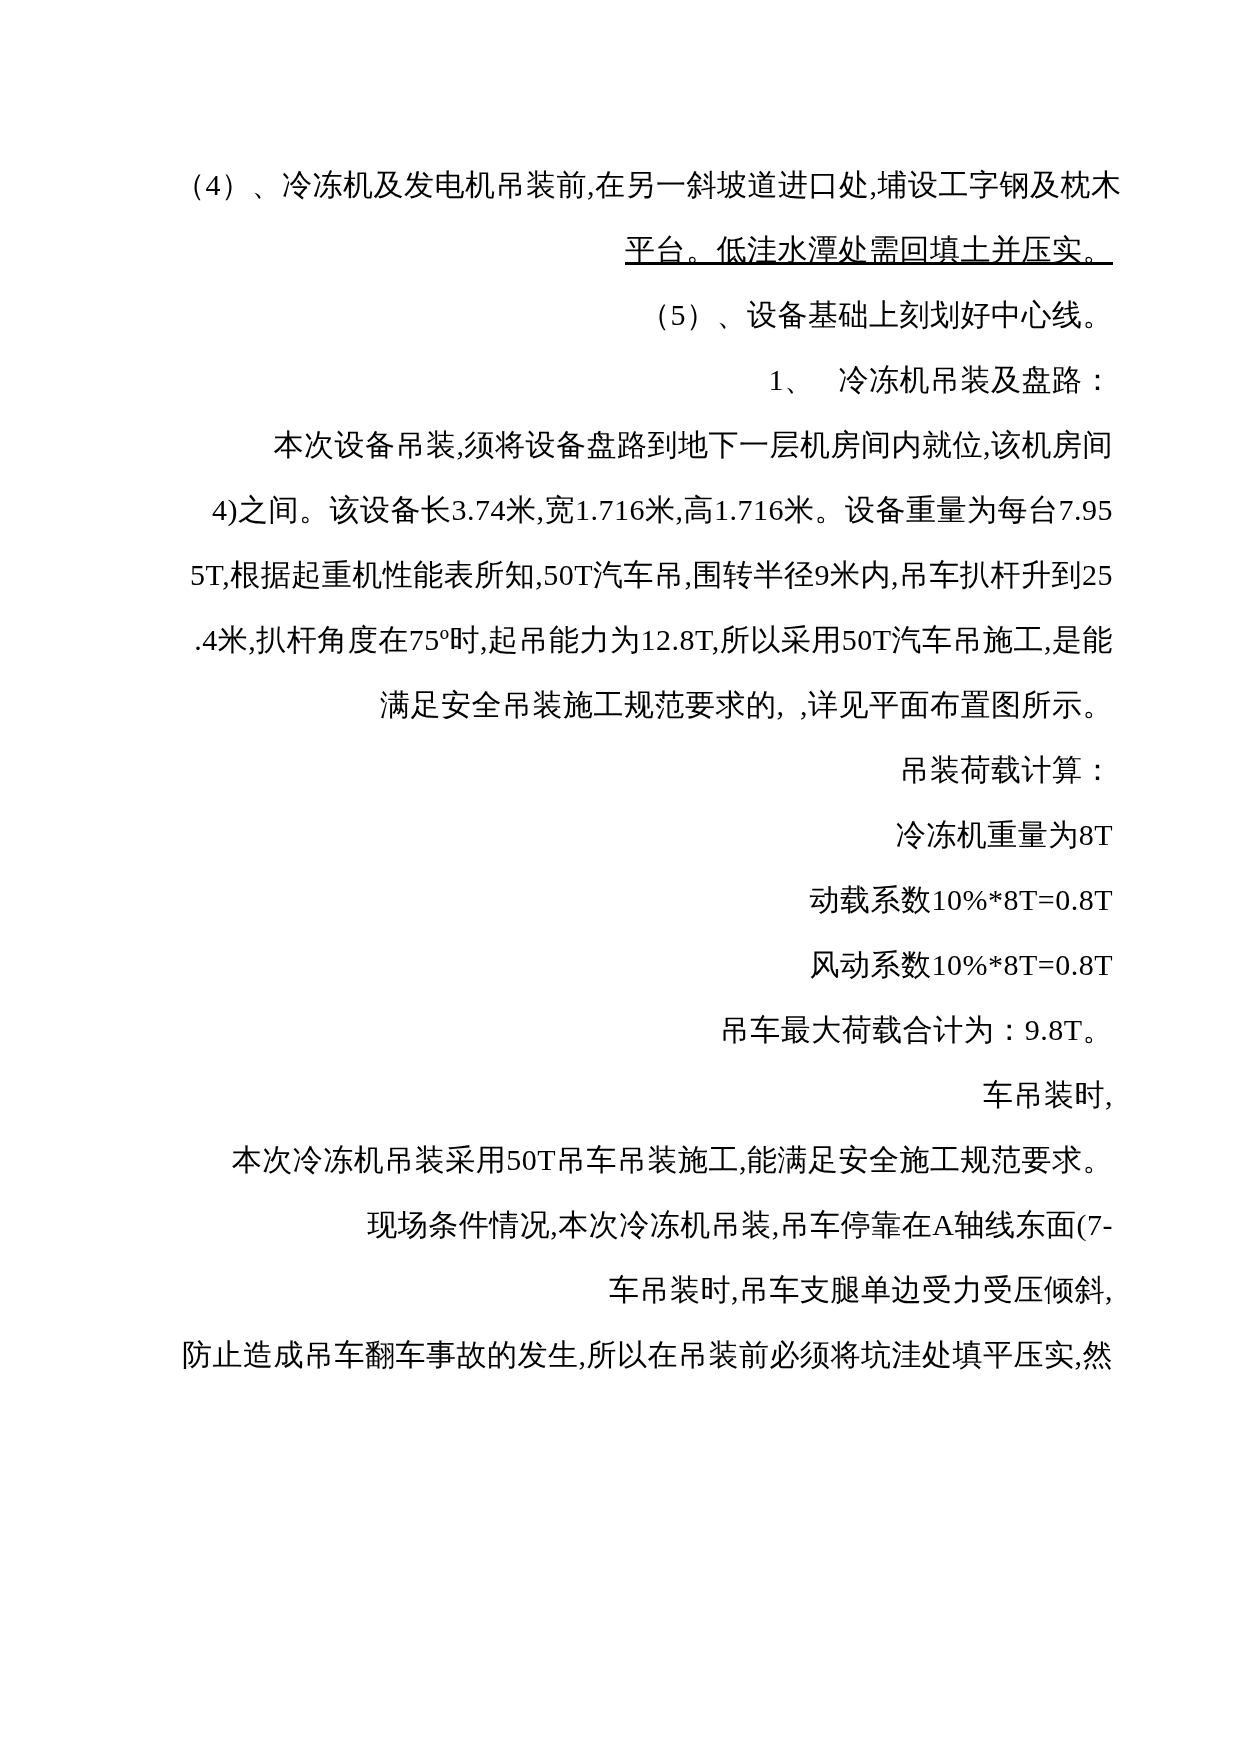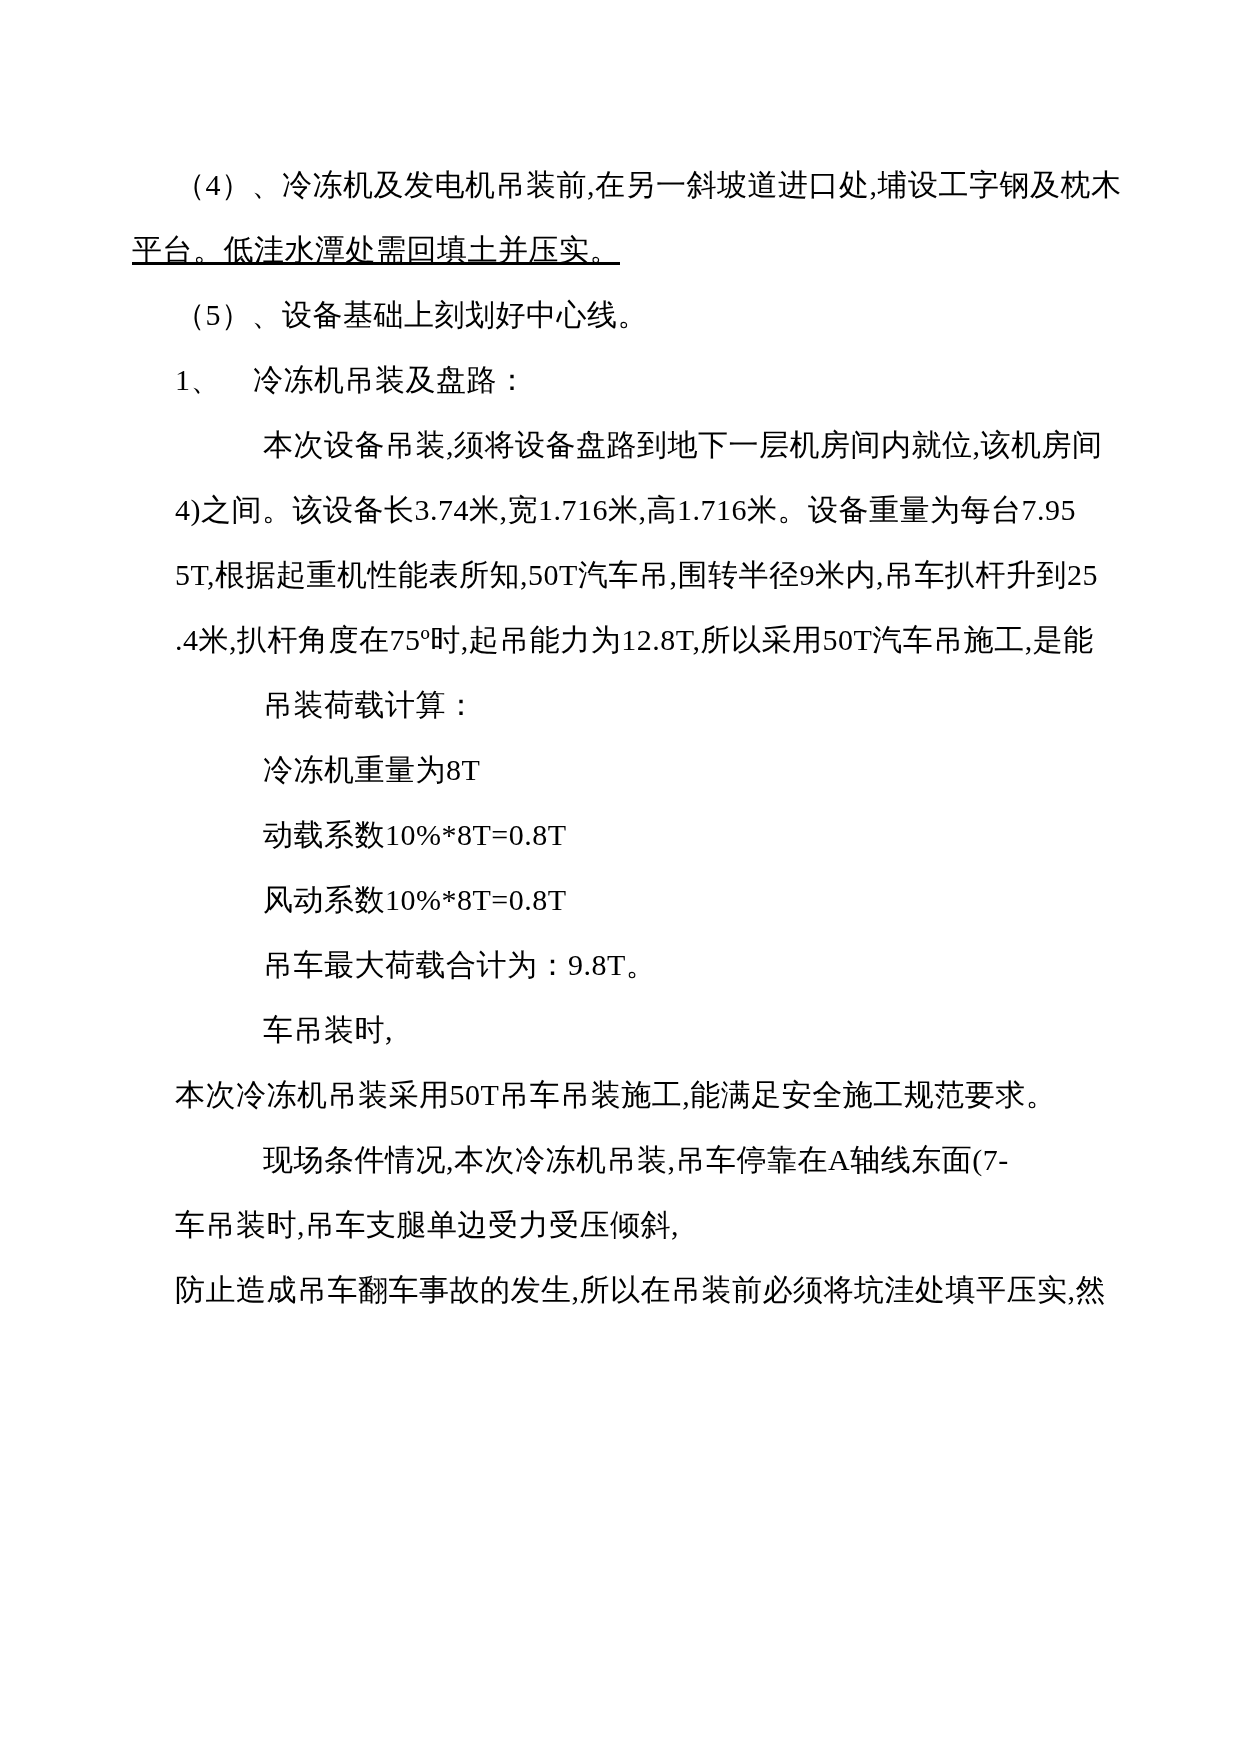--- a/index.html
+++ b/index.html
@@ -25,29 +25,30 @@
     white-space: nowrap;
     letter-spacing: 0.5px;
   }
   .ind-0 { padding-left: 0; text-decoration: underline; }
   .ind-1 { padding-left: 43px; }
   .ind-2 { padding-left: 131px; }
 </style>
 </head>
 <body>
 
-<div class="page" style="background: rgb(255, 255, 255); color: rgb(0, 0, 0);">
+<div class="page" style="background: rgb(255, 255, 255); color: rgb(0, 0, 0); text-align: right;">
     <div class="line ind-1">（4）、冷冻机及发电机吊装前,在另一斜坡道进口处,埔设工字钢及枕木</div>
     <div class="line ind-0">平台。低洼水潭处需回填土并压实。</div>
     <div class="line ind-1">（5）、设备基础上刻划好中心线。</div>
-    <div class="line ind-1"><span>1、</span><span style="margin-left: 32px;">冷冻机吊装及盘路：</span></div>
+    <div class="line ind-1"><span>1、</span><span style="margin-left: 24px;">冷冻机吊装及盘路：</span></div>
     <div class="line ind-2">本次设备吊装,须将设备盘路到地下一层机房间内就位,该机房间</div>
     <div class="line ind-1">4)之间。该设备长3.74米,宽1.716米,高1.716米。设备重量为每台7.95</div>
     <div class="line ind-1">5T,根据起重机性能表所知,50T汽车吊,围转半径9米内,吊车扒杆升到25</div>
     <div class="line ind-1">.4米,扒杆角度在75º时,起吊能力为12.8T,所以采用50T汽车吊施工,是能</div>
+    <div class="line ind-1">满足安全吊装施工规范要求的, ,详见平面布置图所示。</div>
     <div class="line ind-2">吊装荷载计算：</div>
     <div class="line ind-2">冷冻机重量为8T</div>
     <div class="line ind-2">动载系数10%*8T=0.8T</div>
     <div class="line ind-2">风动系数10%*8T=0.8T</div>
     <div class="line ind-2">吊车最大荷载合计为：9.8T。</div>
     <div class="line ind-2">车吊装时,</div>
     <div class="line ind-1">本次冷冻机吊装采用50T吊车吊装施工,能满足安全施工规范要求。</div>
     <div class="line ind-2">现场条件情况,本次冷冻机吊装,吊车停靠在A轴线东面(7-</div>
     <div class="line ind-1">车吊装时,吊车支腿单边受力受压倾斜,</div>
     <div class="line ind-1">防止造成吊车翻车事故的发生,所以在吊装前必须将坑洼处填平压实,然</div>

